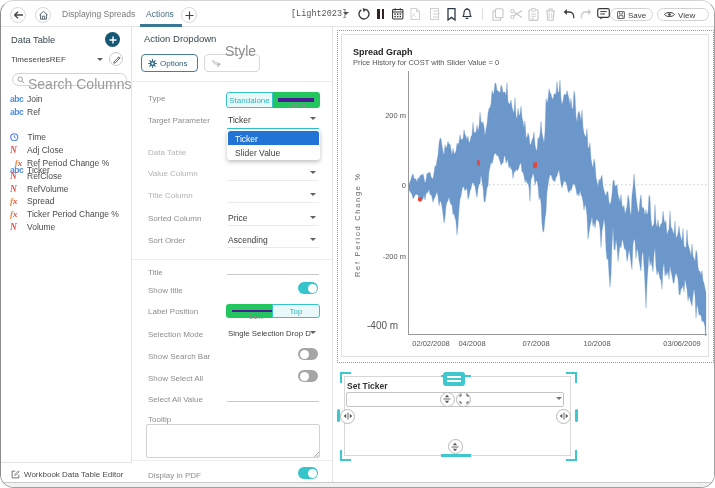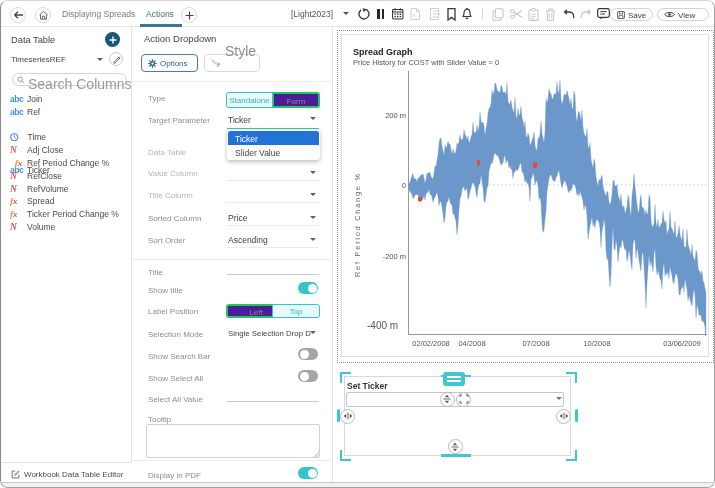--- a/index.html
+++ b/index.html
@@ -1,15 +1,15 @@
 <!DOCTYPE html>
 <html><head><meta charset="utf-8"><style>
 * { margin:0; padding:0; box-sizing:border-box; }
 html,body { width:715px; height:488px; font-family:"Liberation Sans",sans-serif; background:#fff; }
-#app { position:relative; width:715px; height:488px; border:1px solid #a0a0a0; border-left-color:#8a8a8a; border-top-color:#d5d5d5; border-radius:8px; overflow:hidden; background:#fff; }
+#app { position:relative; width:715px; height:488px; border:1px solid #a0a0a0; border-left-color:#8a8a8a; border-top-color:#d5d5d5; border-radius:14px; overflow:hidden; background:#fff; }
 .abs { position:absolute; }
 
 #toolbar { position:absolute; left:0; top:0; width:100%; height:26px; background:#fff; border-bottom:1px solid #e4e4e4; }
 .circbtn { position:absolute; width:16px; height:16px; border:1px solid #d8d8d8; border-radius:50%; top:6px; }
 .tabtxt { position:absolute; top:8px; font-size:8.5px; color:#7a7a7a; }
 
 #sidebar { position:absolute; left:0; top:26px; width:131px; height:455px; background:#fff; border-right:1px solid #e2e2e2; }
 #sbfoot { position:absolute; left:0; top:461px; width:131px; height:20px; border-top:1px solid #e2e2e2; background:#fff; }
 #bottstrip { position:absolute; left:0; top:481px; width:713px; height:6px; background:#f1f1f1; border-top:1px solid #c9c9c9; }
 .colrow { position:absolute; left:9px; font-size:8.5px; color:#4a4a4a; white-space:nowrap; }
@@ -18,21 +18,21 @@
 #midpanel { position:absolute; left:131px; top:26px; width:201px; height:455px; background:#fff; border-right:1px solid #e2e2e2; }
 .lbl { position:absolute; left:17px; font-size:8px; color:#8d8d8d; white-space:nowrap; }
 .val { position:absolute; font-size:8.5px; color:#3c3c3c; white-space:nowrap; }
 .caret { position:absolute; width:0; height:0; border-left:3px solid transparent; border-right:3px solid transparent; border-top:3.8px solid #606060; }
 .hline { position:absolute; left:0; width:201px; height:1px; background:#ececec; }
 .uline { position:absolute; height:1px; background:#c9c9c9; }
 .toggle { position:absolute; width:20px; height:12px; border-radius:6px; }
 .ton { background:#35c4c9; }
 .toff { background:#a5a5a5; }
 .knob { position:absolute; top:1.5px; width:9px; height:9px; border-radius:50%; background:#fff; }
-.segbtn { position:absolute; font-size:8px; text-align:center; border:2px solid #22c55e; color:#8a8a8a; background:#4c1d95; line-height:14px; }
+.segbtn { position:absolute; font-size:8px; text-align:center; border:6px solid #22c55e; color:#8a8a8a; background:#4c1d95; line-height:14px; }
 .segsel { border:1px solid #35c4c9; color:#2db8be; background:#e9f8f9; z-index:2; }
 
 #canvas { position:absolute; left:332px; top:26px; width:383px; height:455px; background:#fff; }
 #dashsel { position:absolute; left:336px; top:29px; width:376px; height:332px; }
 .dotH { position:absolute; height:1px; background:repeating-linear-gradient(90deg,#9a9a9a 0,#9a9a9a 1px,transparent 1px,transparent 2px); }
 .dotV { position:absolute; width:1px; background:repeating-linear-gradient(180deg,#9a9a9a 0,#9a9a9a 1px,transparent 1px,transparent 2px); }
 #chartbox { position:absolute; left:340px; top:33px; width:368px; height:323px; border:1px solid #e0e0e0; background:#fff; }
 #tickerwidget { position:absolute; left:343px; top:375px; width:227px; height:80px; border:1px solid #d8d8d8; background:#fff; }
 .circtool { position:absolute; width:15px; height:15px; border-radius:50%; background:#fff; border:1px solid #b9b9b9; z-index:5; }
 </style></head>
@@ -48,21 +48,21 @@
  <svg class="abs" style="left:37px;top:8.5px;" width="11" height="11" viewBox="0 0 24 24">
         <path d="M3 11 L12 3 L21 11 M5.5 9.5 V20 H18.5 V9.5 M9.5 20 V13.5 H14.5 V20" stroke="#55606a" stroke-width="2" fill="none"></path>
       </svg>
  <div class="tabtxt" style="left:61px;">Displaying Spreads</div>
  <div class="tabtxt" style="left:145px;color:#486e84;">Actions</div>
  <div class="abs" style="left:138.5px;top:22.5px;width:42px;height:3px;background:#3a7795;"></div>
  <div class="circbtn" style="left:180px;"></div>
  <svg class="abs" style="left:183.5px;top:9.5px;" width="9" height="9" viewBox="0 0 9 9">
         <path d="M4.5 0.5 V8.5 M0.5 4.5 H8.5" stroke="#444" stroke-width="1.2"></path>
       </svg>
- <div class="abs" style="left:290px;top:8px;font-size:8.5px;color:#555;">[Light2023]</div>
+ <div class="abs" style="left:290px;top:8px;font-size:8.5px;color:#555;font-family:Liberation Mono, monospace;">[Light2023]</div>
  <div class="caret" style="left:342px;top:11px;border-top-color:#555;"></div>
  <svg class="abs" style="left:356.5px;top:7px;" width="12" height="12" viewBox="0 0 12 12">
         <path d="M3.2 1.8 A5 5 0 1 0 7.5 1.2" stroke="#3c3c3c" stroke-width="1.4" fill="none"></path>
         <path d="M4.6 0 L8.4 1.4 L5.6 4.2 Z" fill="#3c3c3c"></path>
       </svg>
  <div class="abs" style="left:376px;top:7.5px;width:2.6px;height:10px;background:#322;"></div>
  <div class="abs" style="left:380.6px;top:7.5px;width:2.6px;height:10px;background:#322;"></div>
  <svg class="abs" style="left:391px;top:7px;" width="11.5" height="11.5" viewBox="0 0 12 12">
         <rect x="0.6" y="1.6" width="10.8" height="9.8" rx="1" stroke="#333" stroke-width="1.1" fill="none"></rect>
         <path d="M0.6 4.2 H11.4 M3.3 0.3 V2.6 M8.7 0.3 V2.6" stroke="#333" stroke-width="1.1"></path>

